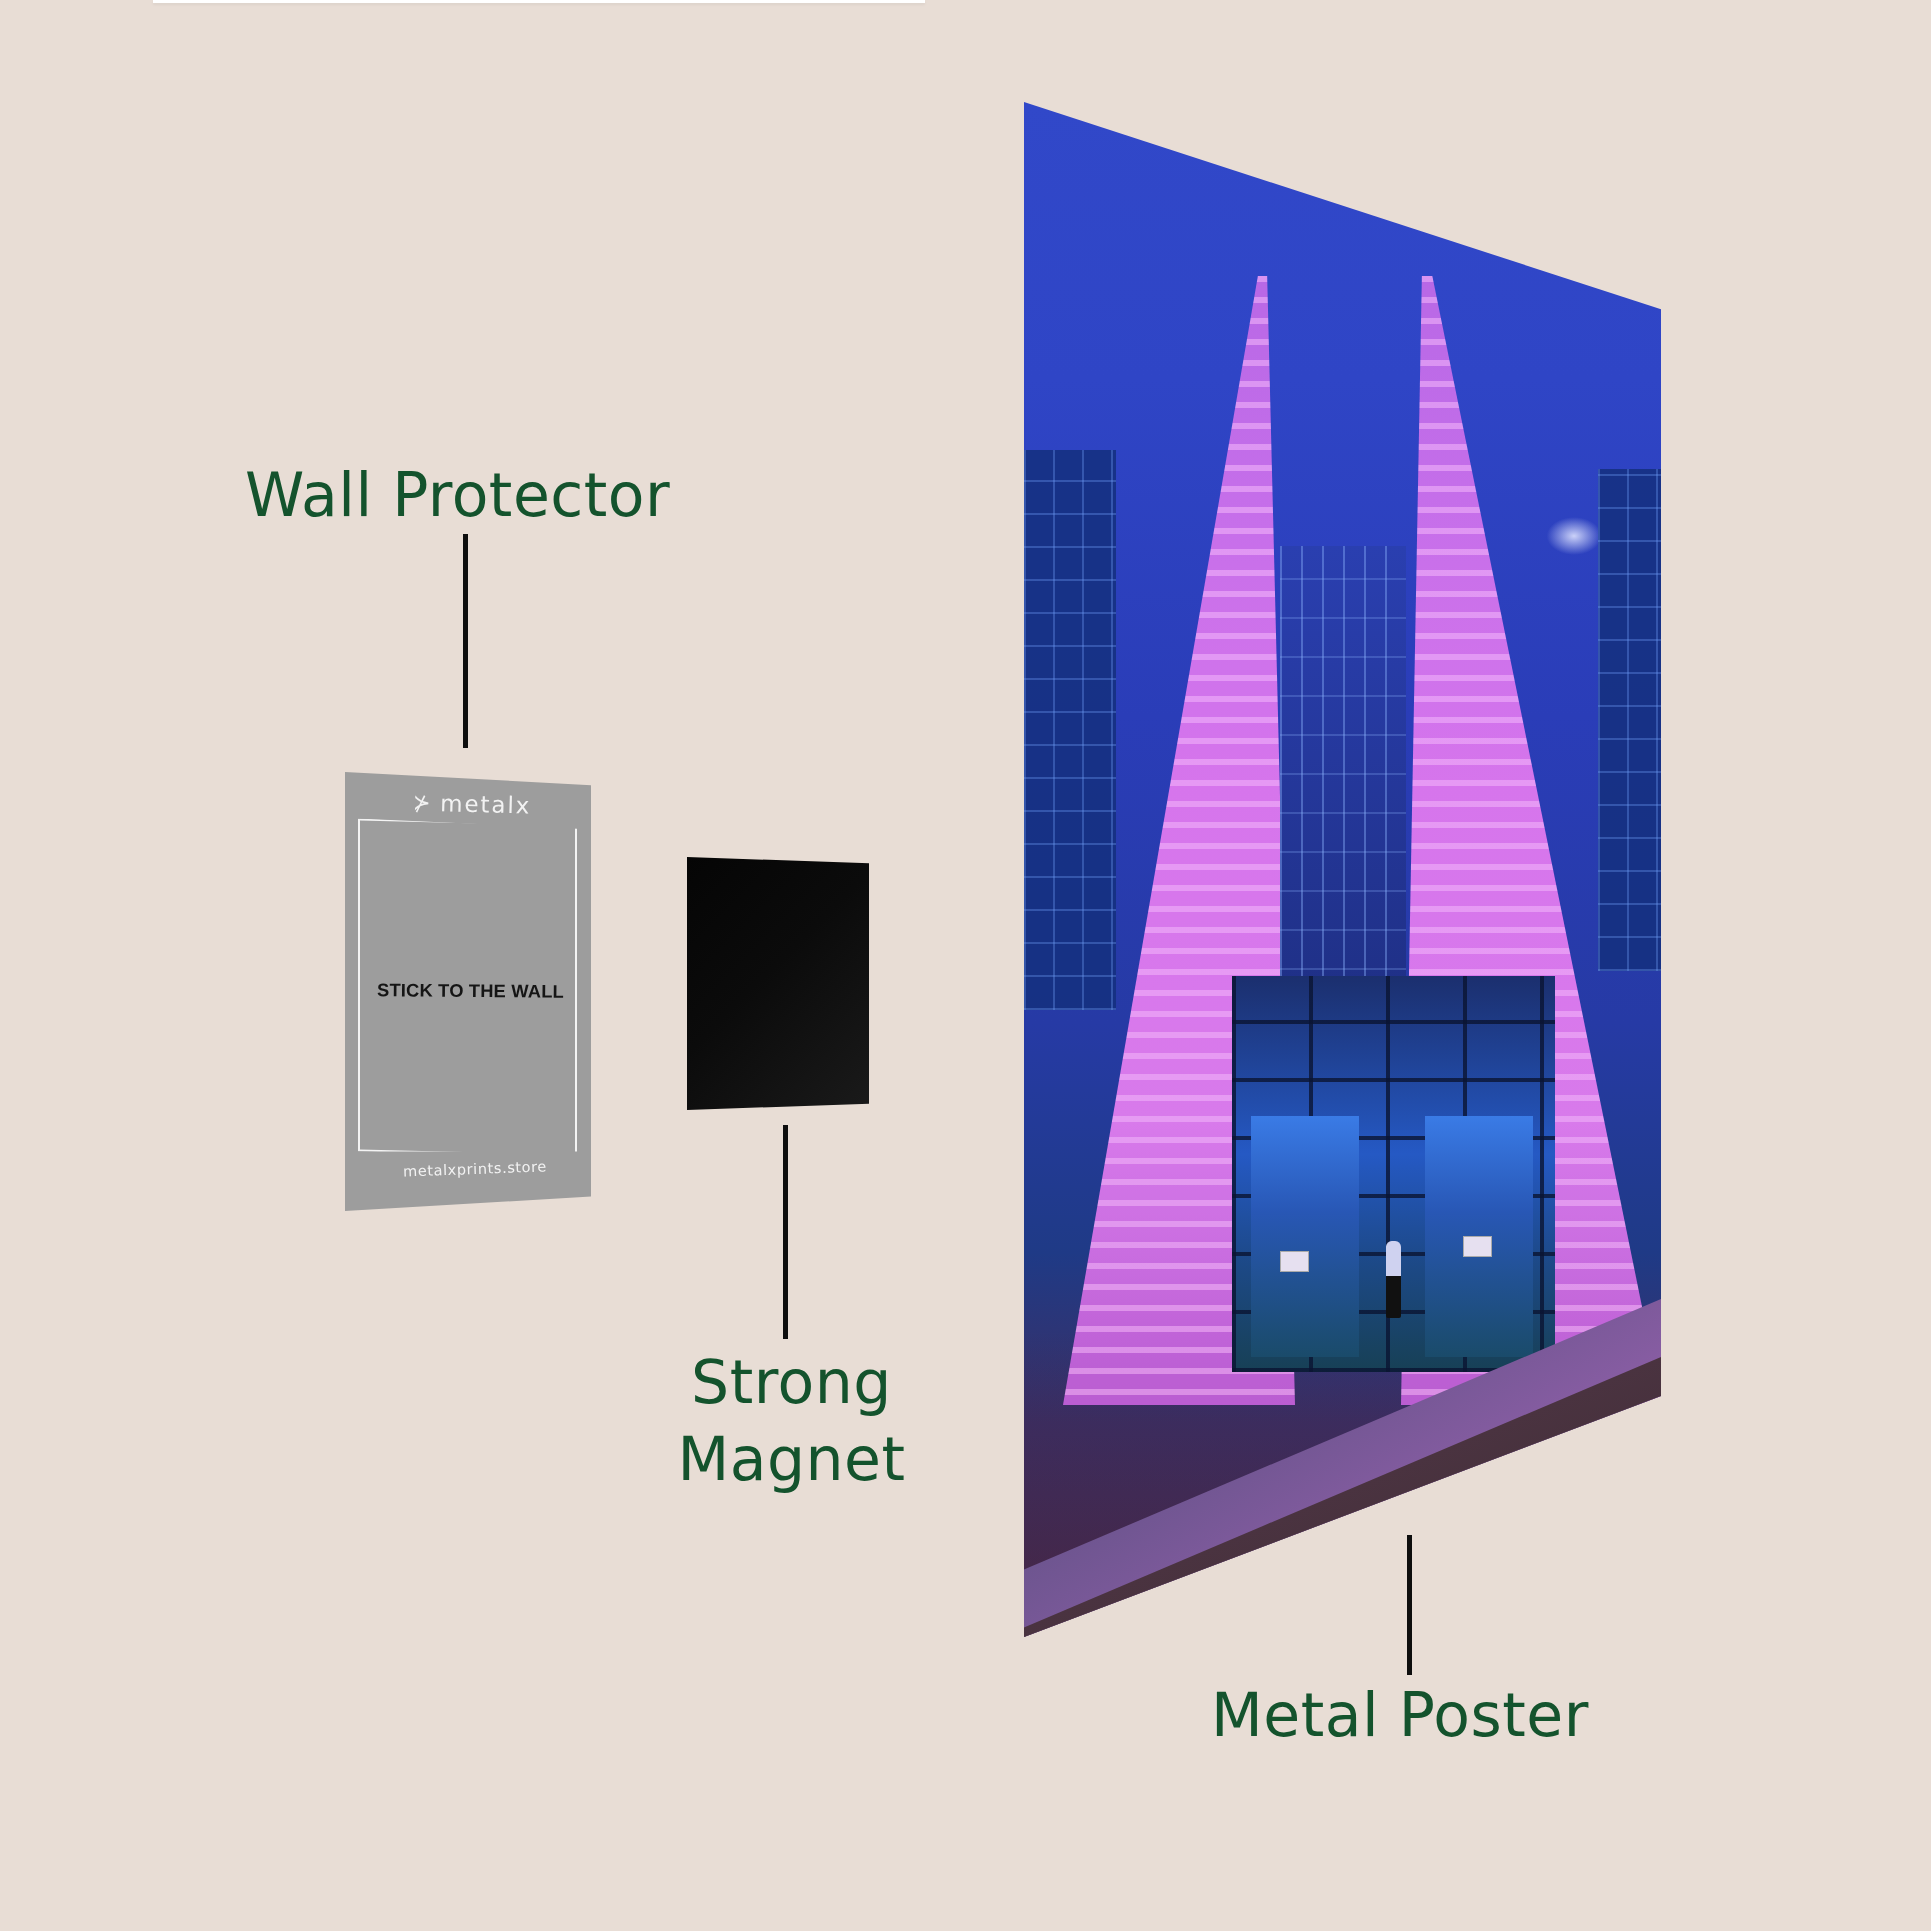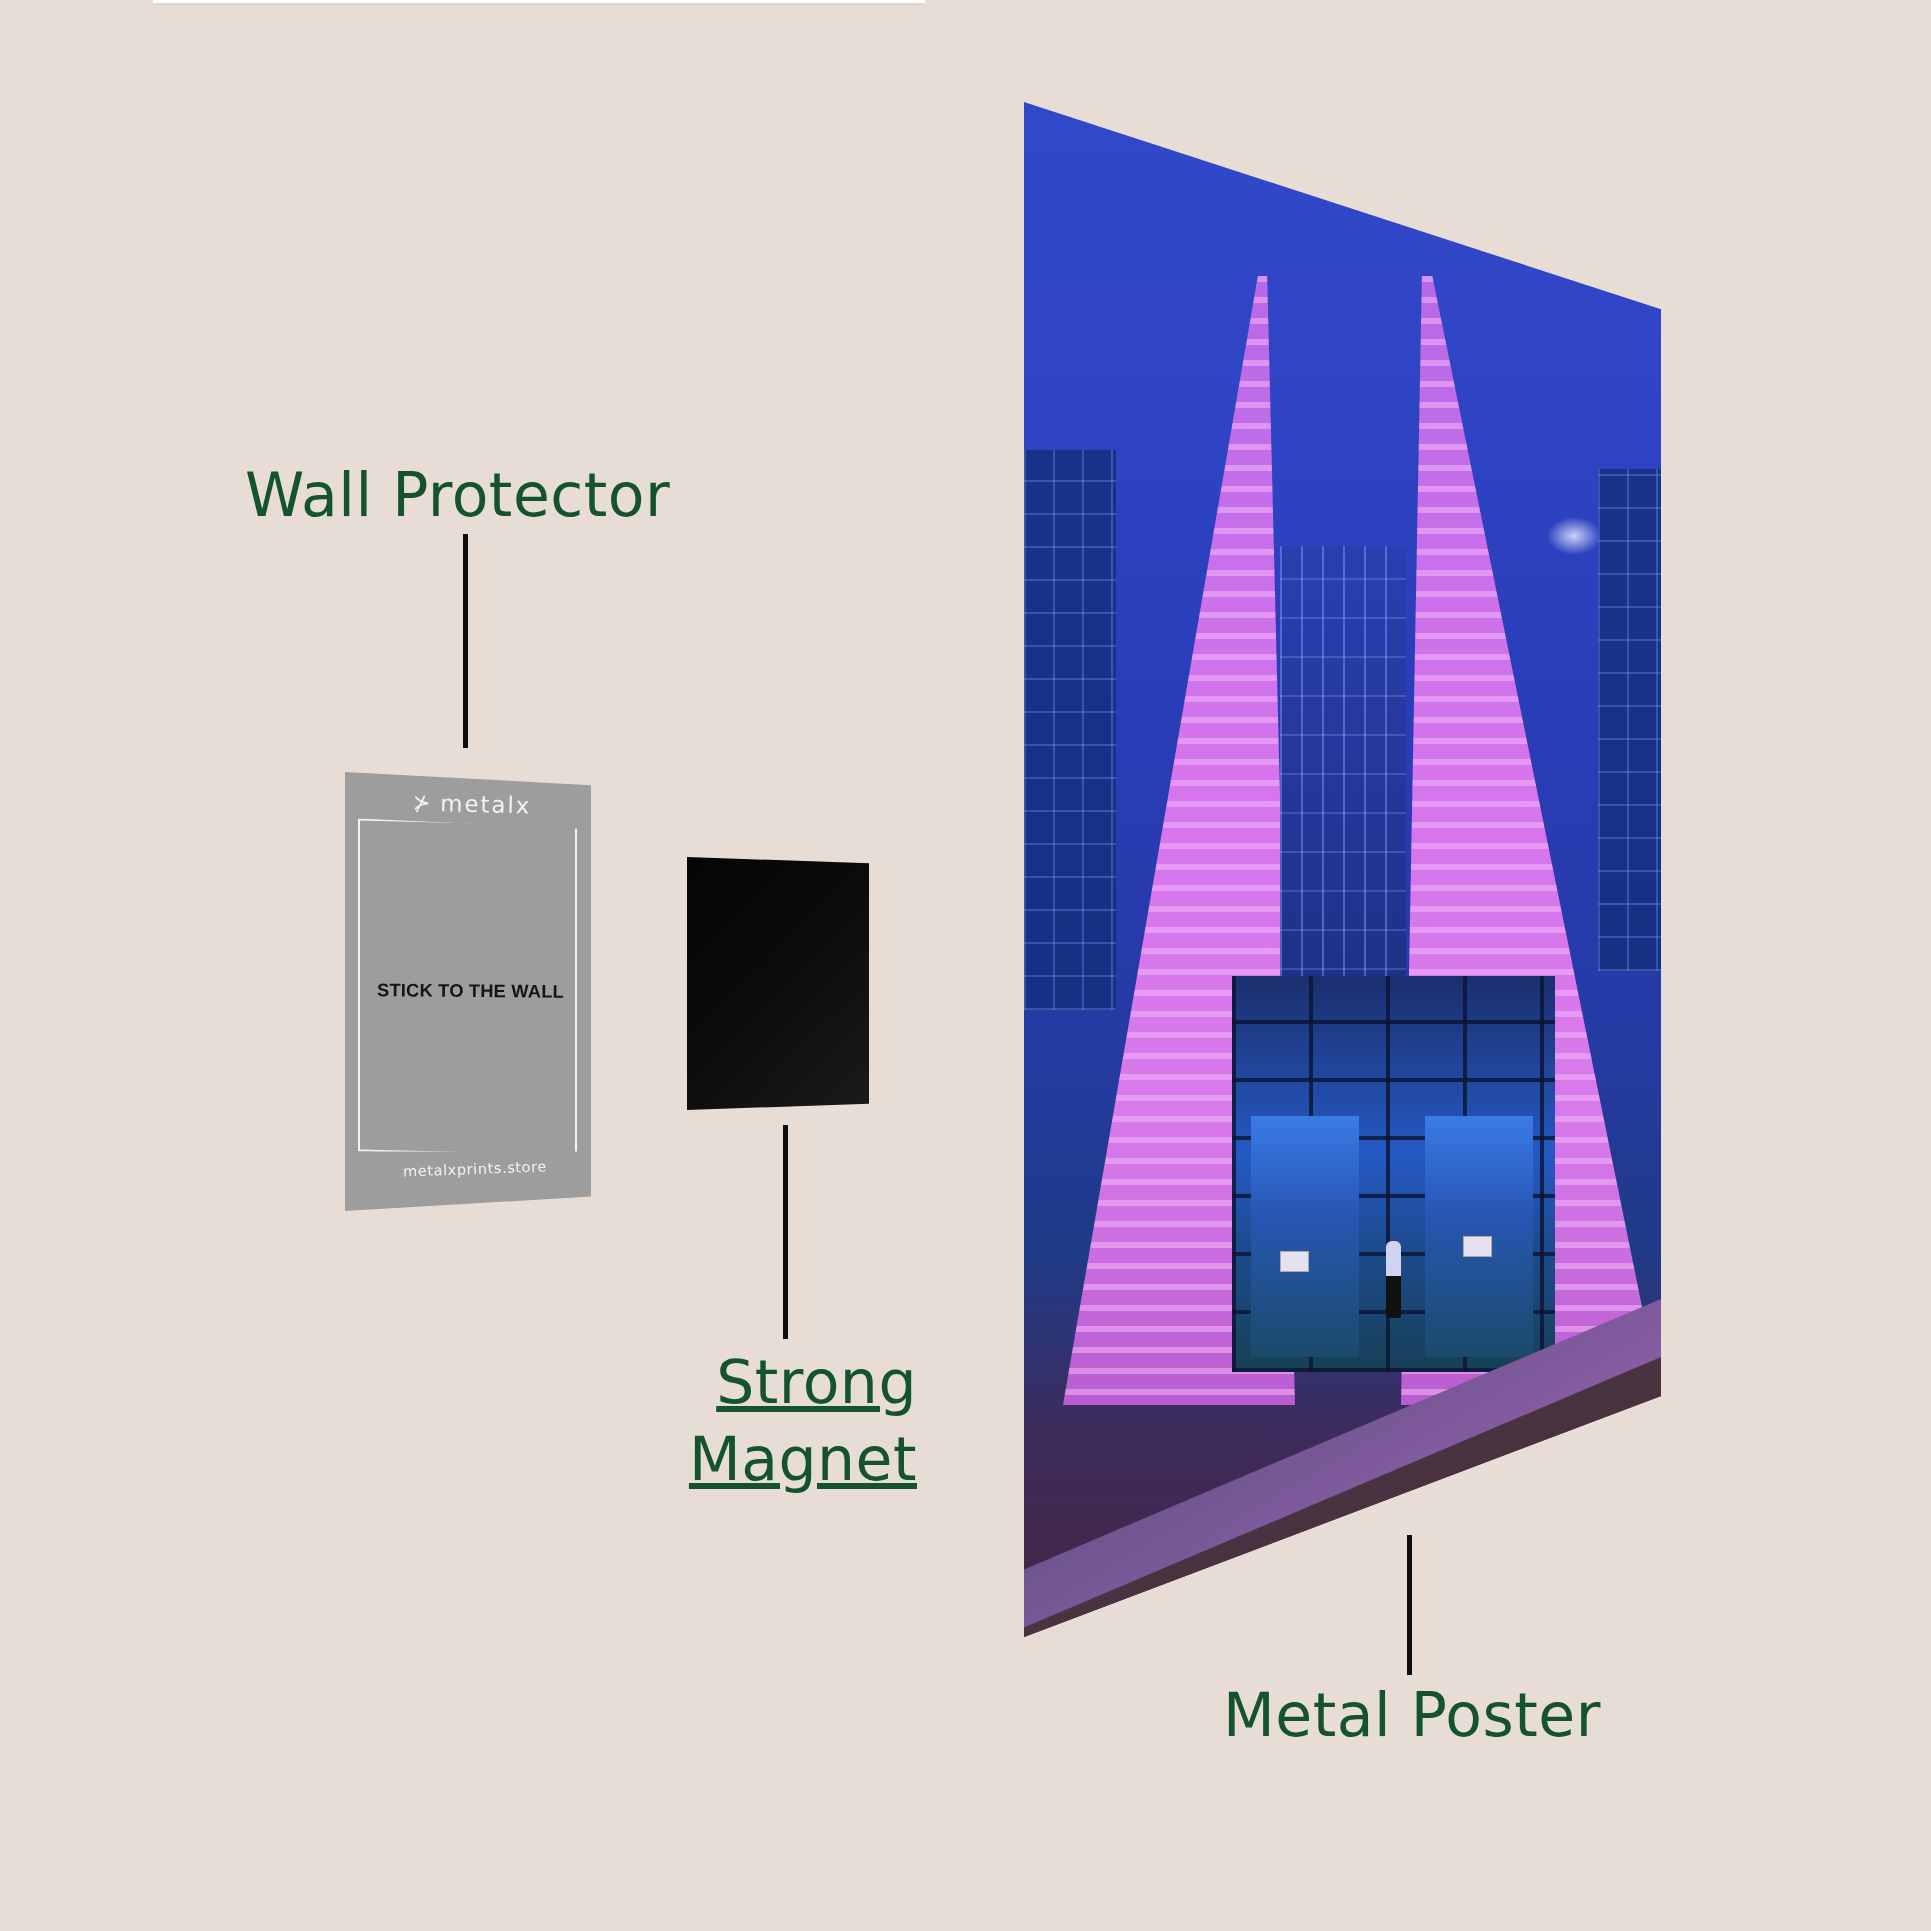--- a/index.html
+++ b/index.html
@@ -11,22 +11,22 @@
     .top-strip {
       position: absolute; left: 153px; top: 0; width: 772px; height: 2.9px;
       background: #ffffff; box-shadow: 0 1.9px 2.9px rgba(0,0,0,0.05);
     }
     .label {
       position: absolute; color: #14532d;
       font-family: "DejaVu Sans", sans-serif; font-weight: 400;
       letter-spacing: 0.5px; white-space: nowrap; line-height: 1;
     }
     .label-wall { left: 245px; top: 465px; font-size: 60px; }
-    .label-magnet { left: 666px; top: 1344px; font-size: 60px; text-align: right; width: 251px; line-height: 1.28; white-space: normal; text-decoration: underline; }
-    .label-poster { left: 1211px; top: 1685px; font-size: 60px; margin-left: 12px; }
+    .label-magnet { left: 666px; top: 1344px; font-size: 60px; text-align: center; width: 251px; line-height: 1.28; white-space: normal; }
+    .label-poster { left: 1211px; top: 1685px; font-size: 60px; }
     .connector { position: absolute; width: 4.8px; background: #0e0e0e; }
     .conn-wall { left: 463px; top: 534px; height: 214px; }
     .conn-magnet { left: 783px; top: 1125px; height: 214px; }
     .conn-poster { left: 1407px; top: 1535px; height: 140px; }
 
     
     .protector {
       position: absolute; left: 345px; top: 772px; width: 246px; height: 439px;
       background: #9d9d9d;
       clip-path: polygon(0 0, 100% 3%, 100% 96.7%, 0 100%);

